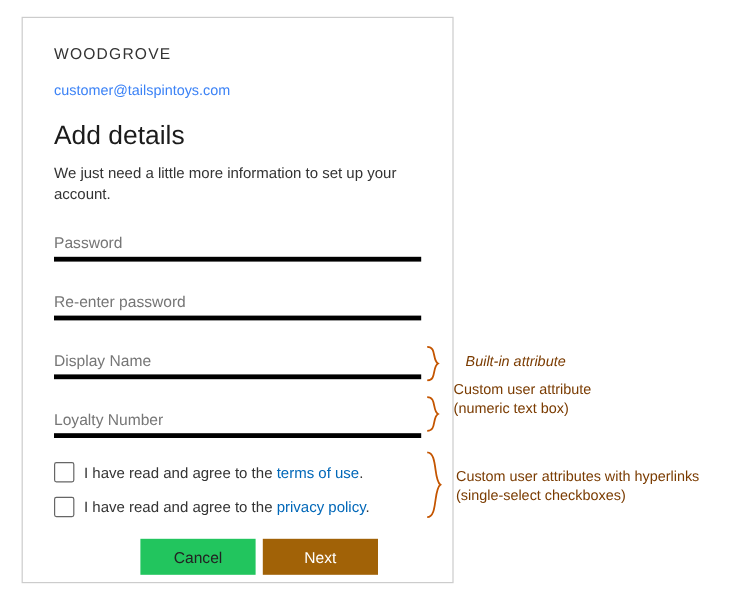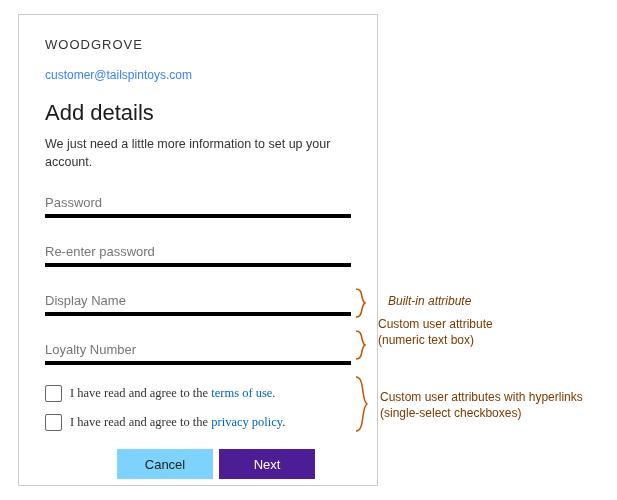--- a/index.html
+++ b/index.html
@@ -58,21 +58,20 @@
     margin-bottom: 20px;
     outline: none;
   }
   .field::placeholder { color: #767676; }
   .check-row {
     display: flex;
     align-items: center;
     gap: 8px;
     margin-bottom: 12px;
     font-size: 12.5px;
-    font-family: Liberation Serif, serif;
   }
   .checkbox {
     width: 17px;
     height: 17px;
     border: 1px solid #666;
     border-radius: 2px;
     flex-shrink: 0;
     cursor: pointer;
     background: #fff;
   }
@@ -84,22 +83,22 @@
     gap: 6px;
     margin-top: 18px;
   }
   .btn {
     width: 96px;
     height: 30px;
     border: none;
     font-size: 13px;
     cursor: pointer;
   }
-  .btn-cancel { background: #7dd3fc; color: #222; margin-left: 36px; }
-  .btn-next { background: #4c1d95; color: #fff; }
+  .btn-cancel { background: #22c55e; color: #222; margin-left: 36px; }
+  .btn-next { background: #a16207; color: #fff; }
 
   
   .annot {
     position: absolute;
     font-size: 12px;
     color: #7a3b00;
     line-height: 1.3;
   }
   .brace {
     position: absolute;

